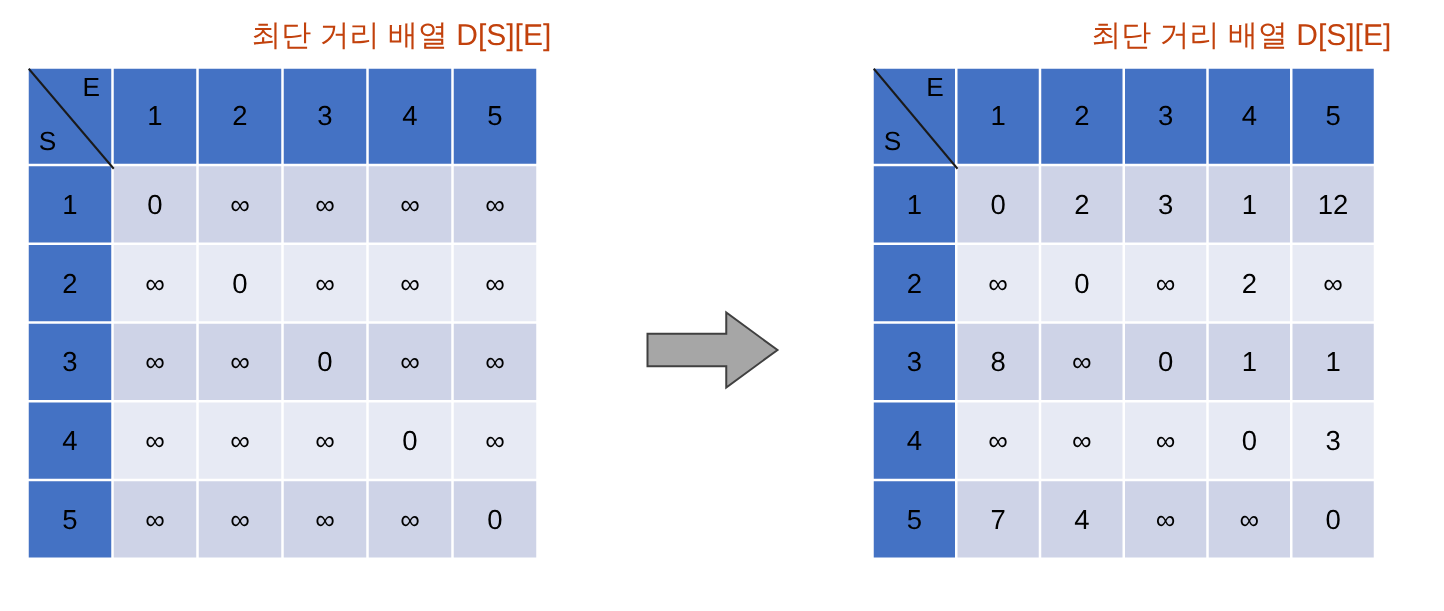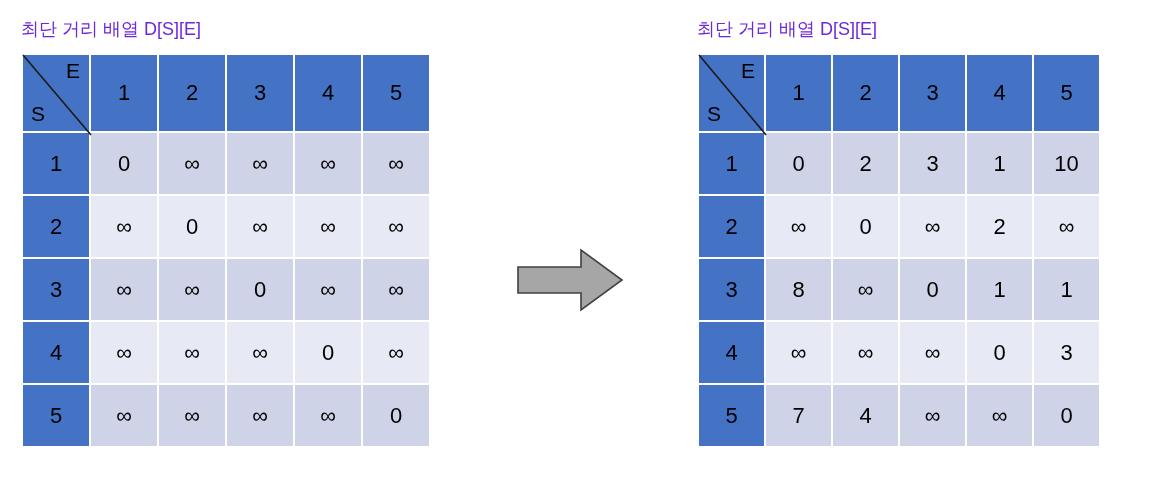--- a/index.html
+++ b/index.html
@@ -21,25 +21,25 @@
     top: 0;
   }
   #panel-left  { left: 21px;  width: 420px; }
   #panel-right { left: 697px; width: 416px; }
 
   .matrix-title {
     position: absolute;
     top: 17px;
     left: 0;
     width: 100%;
-    text-align: left;
-    font-size: 18px;
+    text-align: right;
+    font-size: 24px;
     line-height: 24px;
     white-space: nowrap;
-    color: #6d28d9;
+    color: #c2410c;
   }
 
   .matrix {
     position: absolute;
     top: 53px;
     left: 0;
     border-collapse: separate;
     border-spacing: 2px;
     background: #ffffff;
     table-layout: fixed;
@@ -196,21 +196,21 @@
         <td class="hdr">4</td>
         <td class="hdr">5</td>
       </tr>
 
       <tr>
         <td class="rowhdr">1</td>
         <td class="cell-a">0</td>
         <td class="cell-a">2</td>
         <td class="cell-a">3</td>
         <td class="cell-a">1</td>
-        <td class="cell-a">10</td>
+        <td class="cell-a">12</td>
       </tr>
 
       <tr>
         <td class="rowhdr">2</td>
         <td class="cell-b">∞</td>
         <td class="cell-b">0</td>
         <td class="cell-b">∞</td>
         <td class="cell-b">2</td>
         <td class="cell-b">∞</td>
       </tr>

